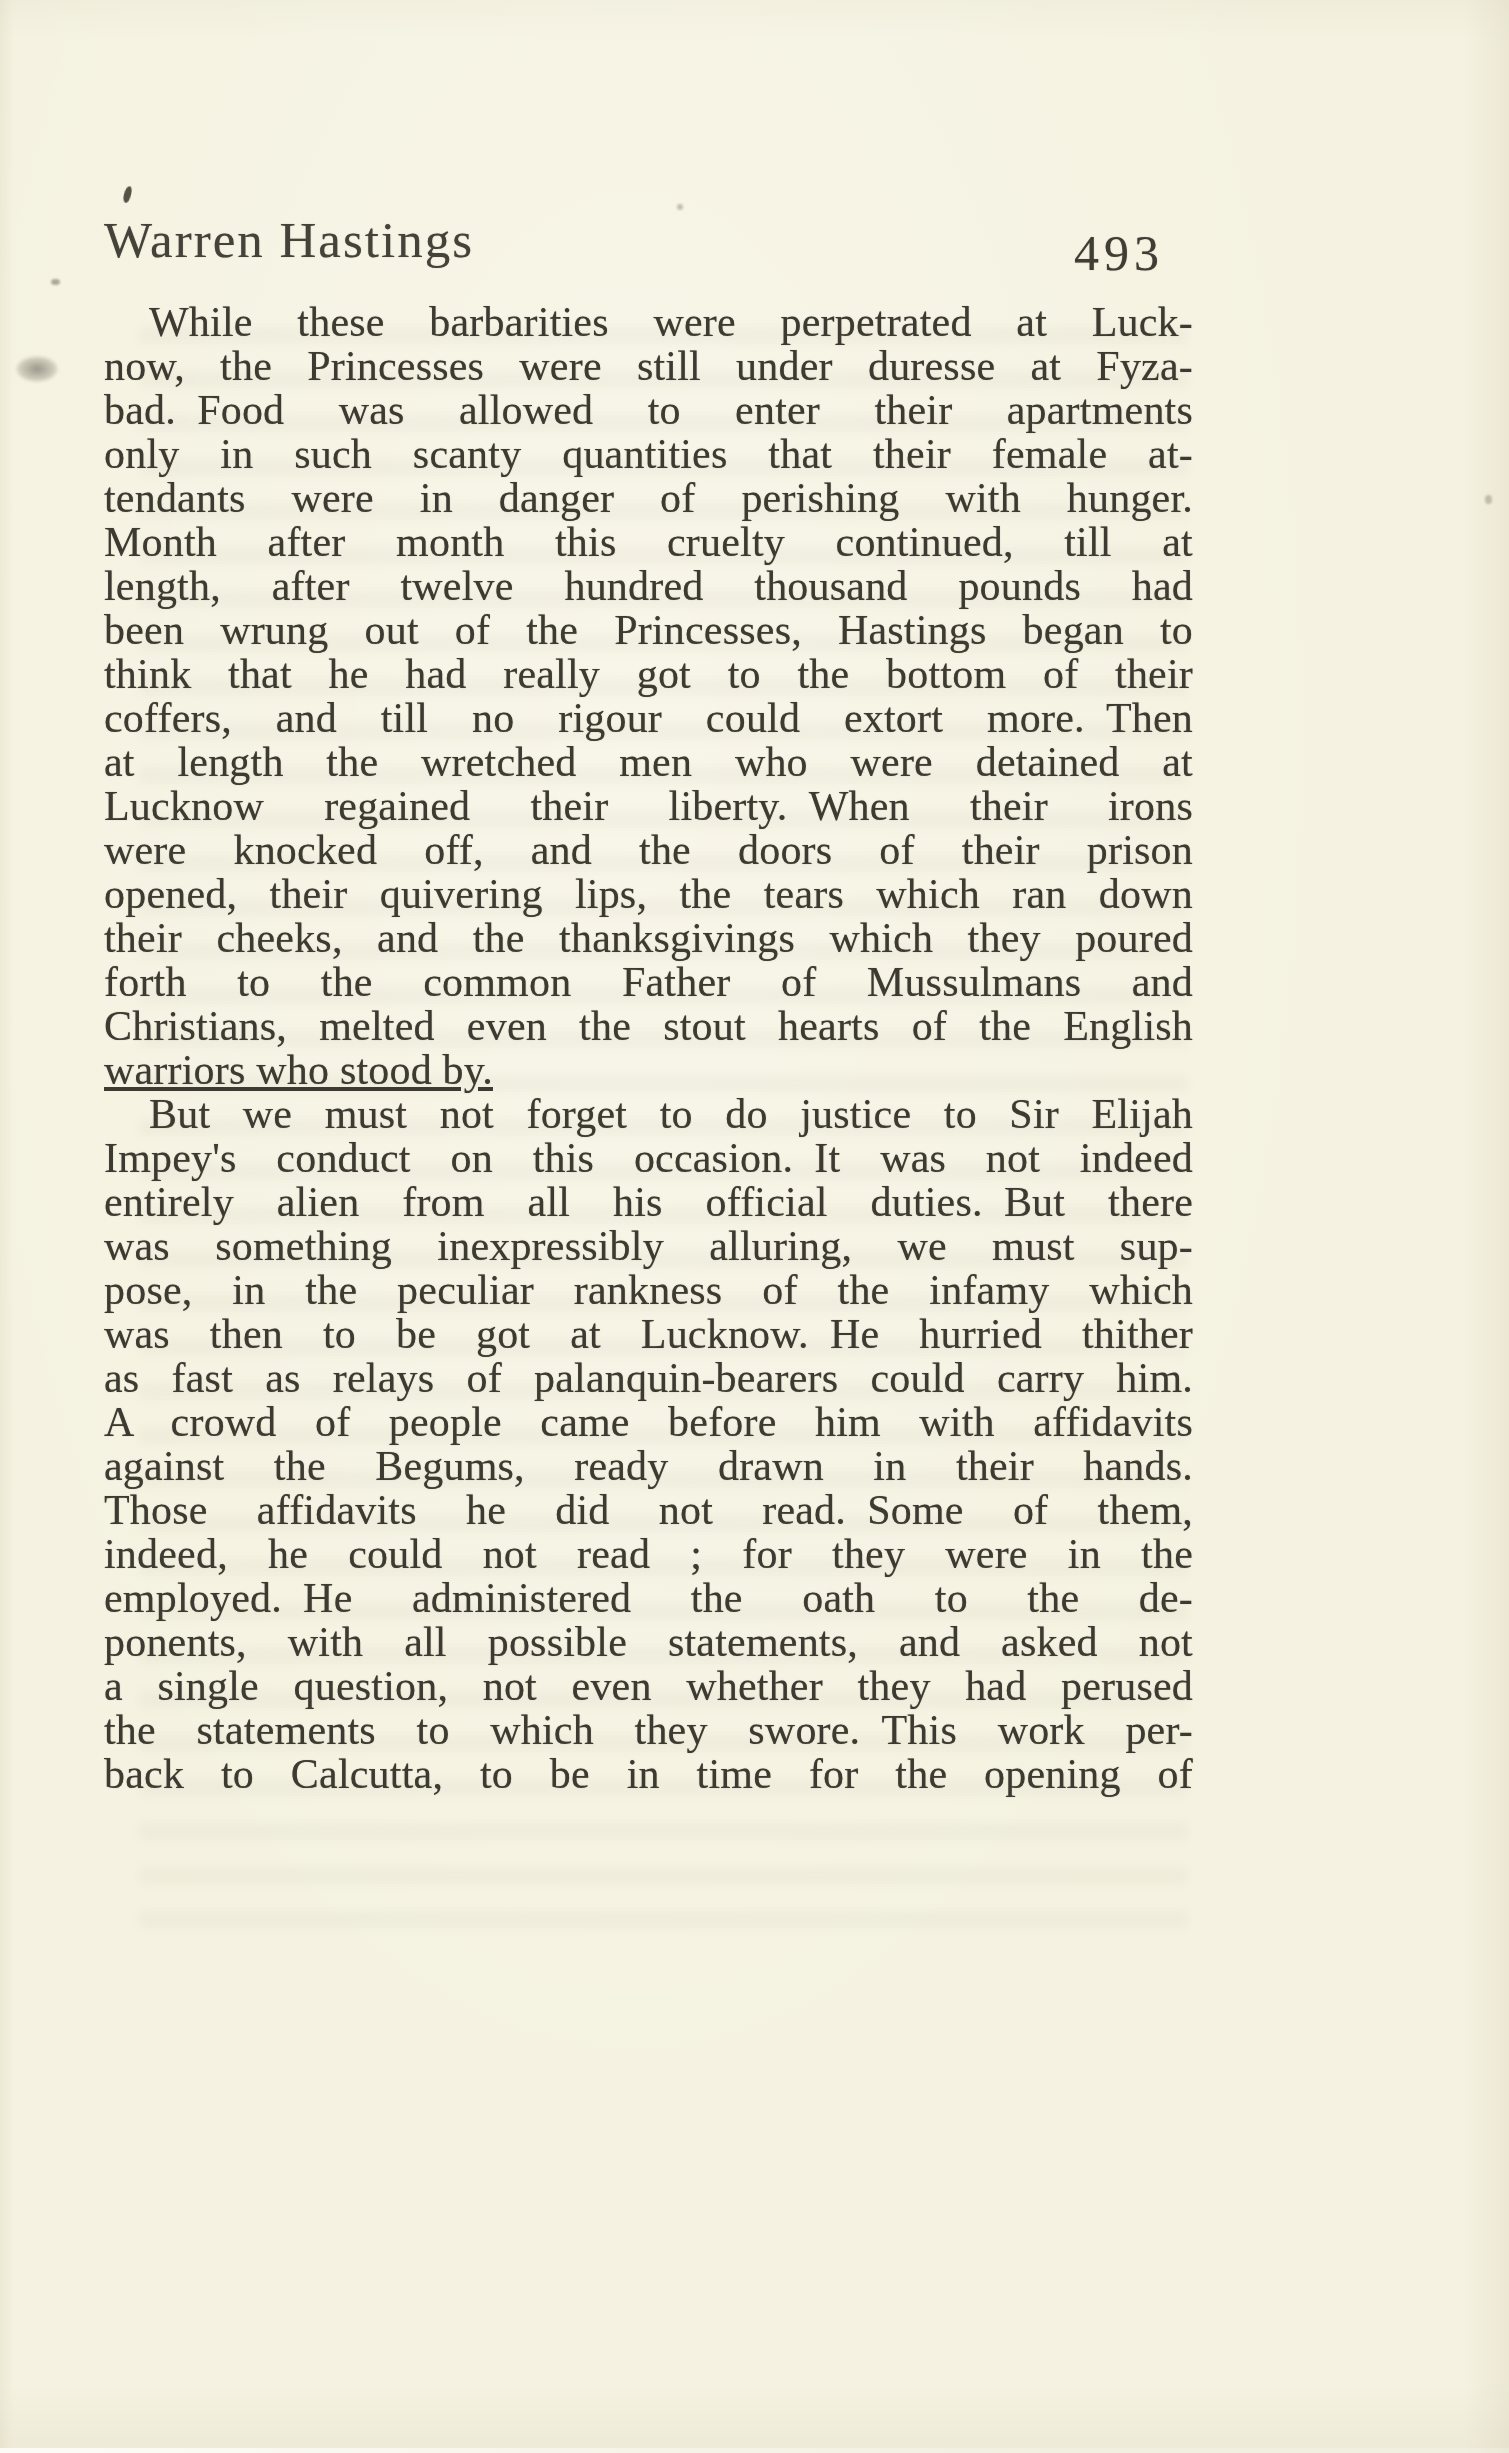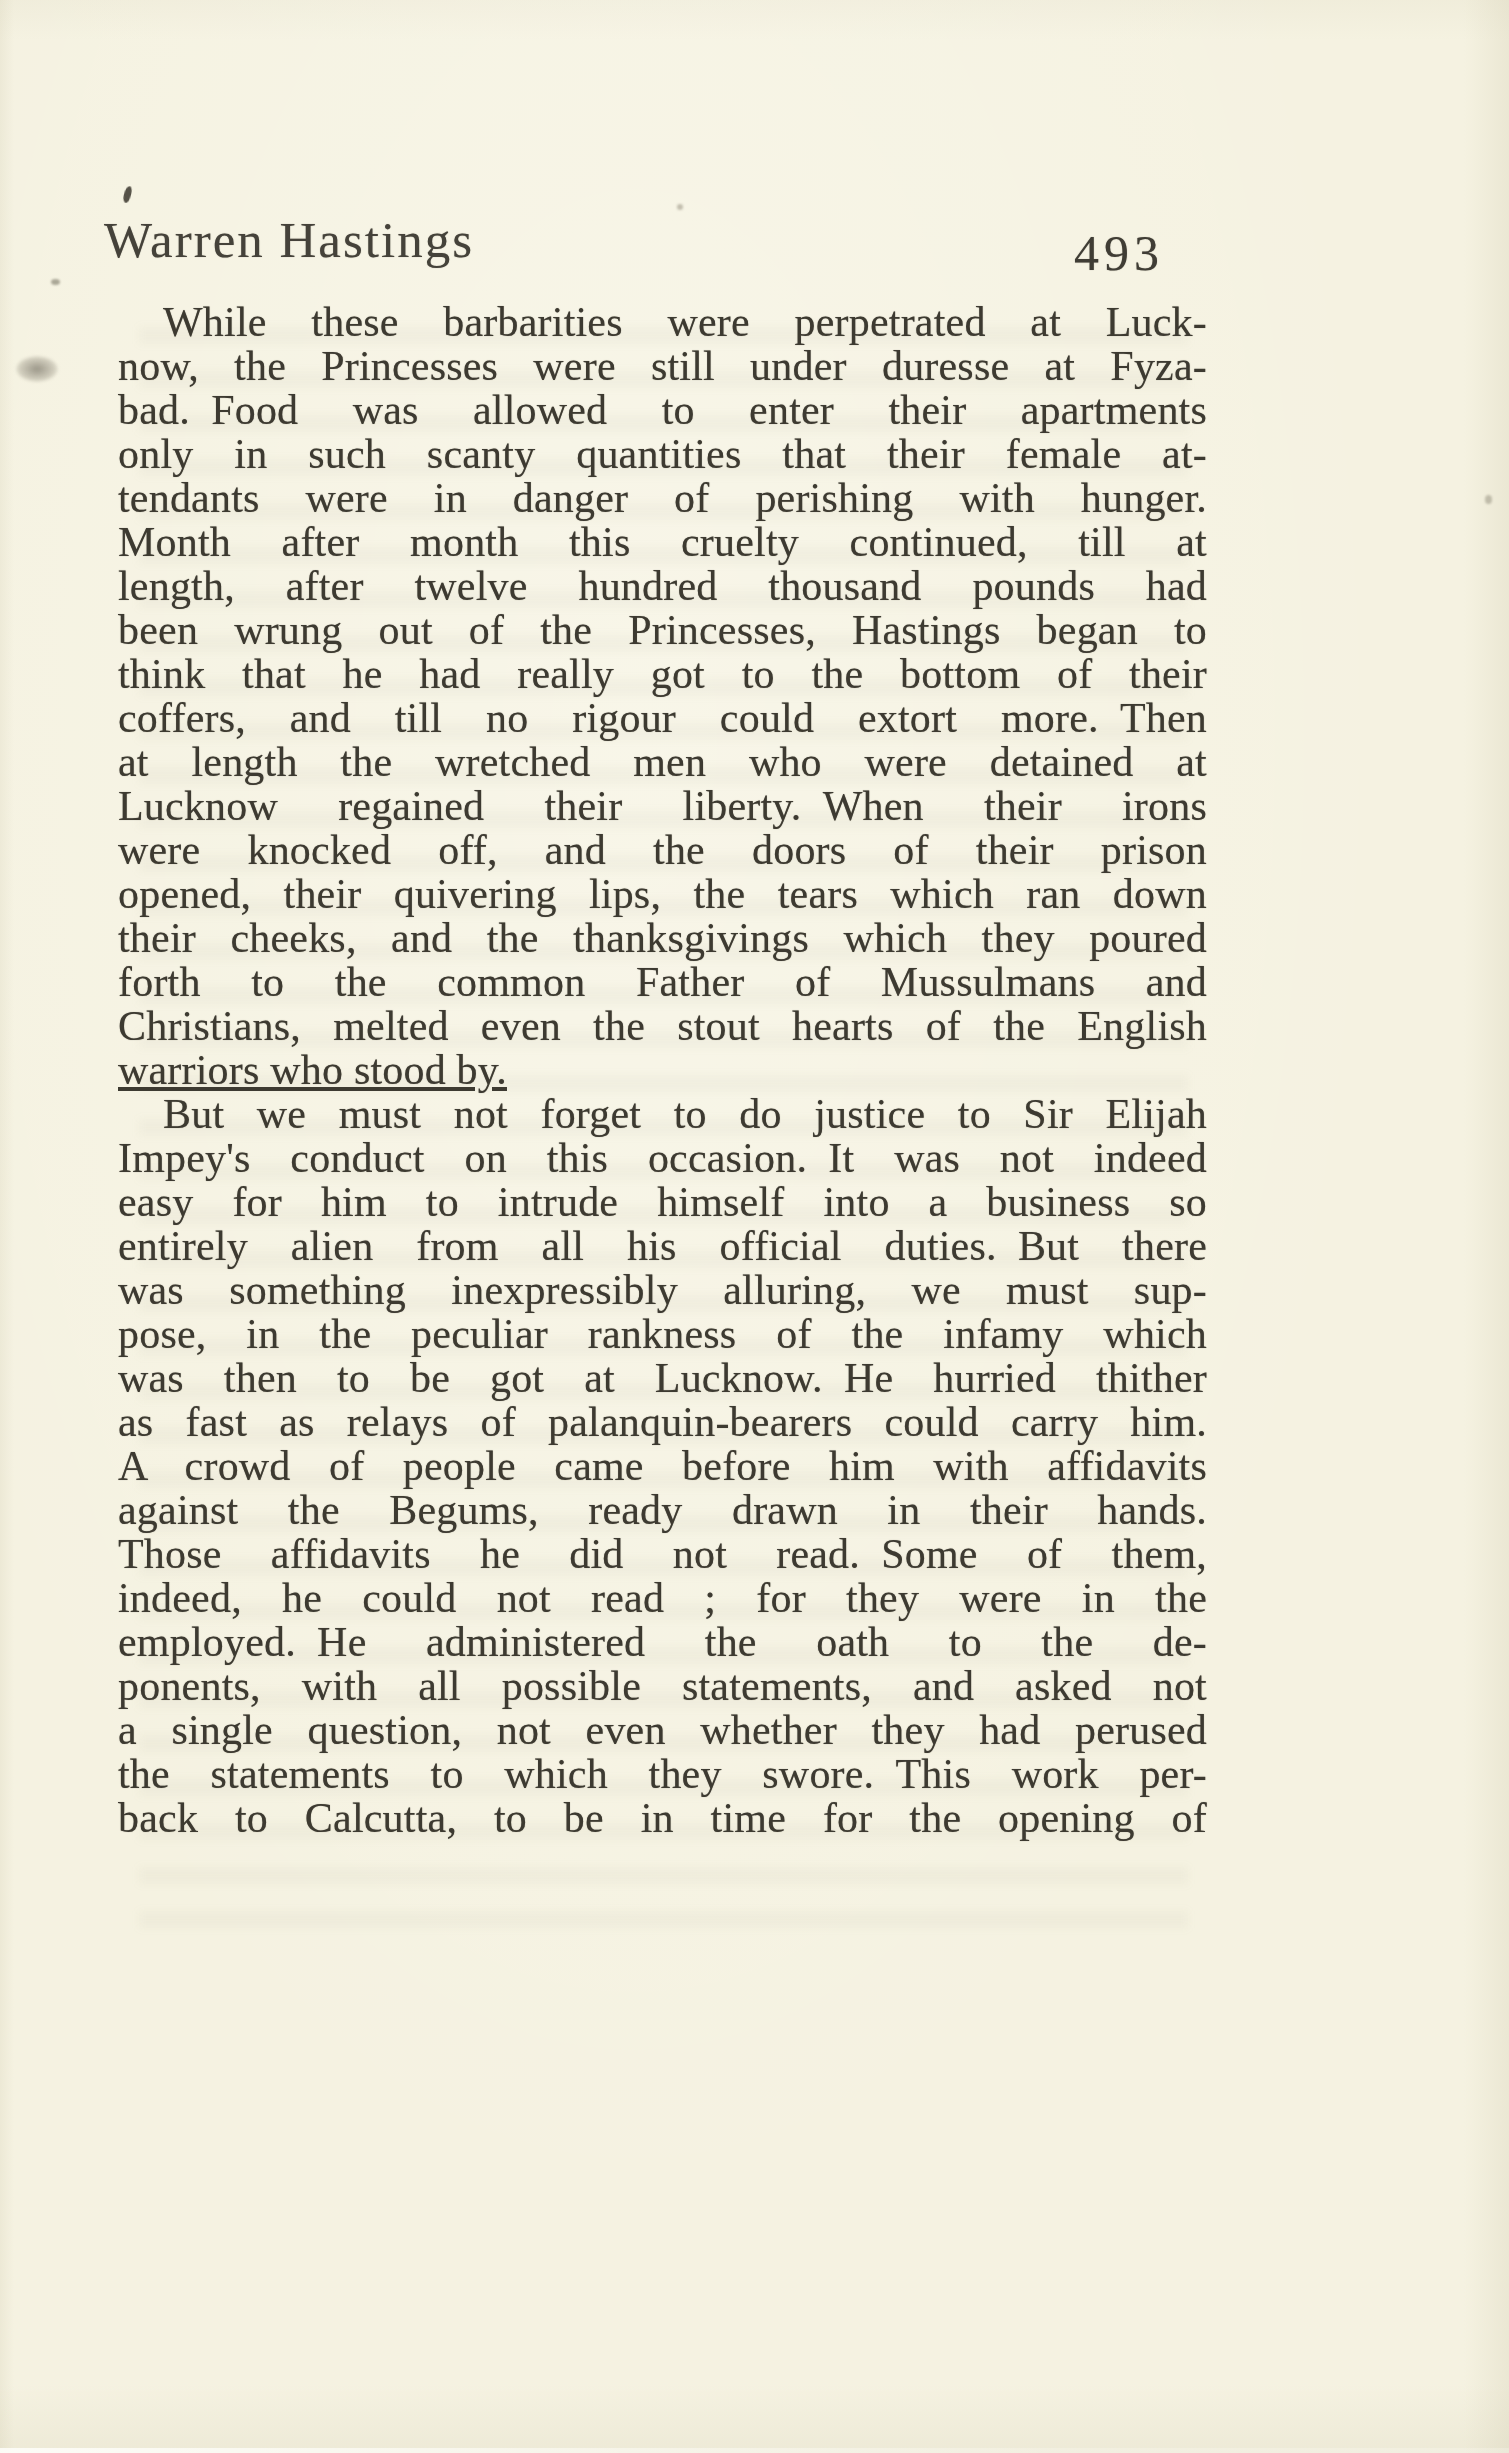--- a/index.html
+++ b/index.html
@@ -43,21 +43,20 @@
   }
   
   .text-block {
     position: absolute;
     left: 104px; top: 300px; width: 1089px;
     font-size: 42px;
     line-height: 44px;
     letter-spacing: 0.2px;
     color: #3d3a31;
     text-shadow: 0 0 0.9px rgba(58,54,44,0.55);
-    margin-left: 14px;
   }
   .paragraph { margin: 0; padding: 0; }
   .line {
     white-space: nowrap;
     text-align: justify;
     text-align-last: justify;
     height: 44px;
   }
   .line.indent { text-indent: 45px; }
   .paragraph.end-para .line:last-child {
@@ -153,21 +152,20 @@
         <div class="line">were knocked off, and the doors of their prison</div>
         <div class="line">opened, their quivering lips, the tears which ran down</div>
         <div class="line">their cheeks, and the thanksgivings which they poured</div>
         <div class="line">forth to the common Father of Mussulmans and</div>
         <div class="line">Christians, melted even the stout hearts of the English</div>
         <div class="line">warriors who stood by.</div>
       </div>
     <div class="paragraph">
         <div class="line indent">But we must not forget to do justice to Sir Elijah</div>
         <div class="line">Impey's conduct on this occasion. It was not indeed</div>
-        <div class="line">easy for him to intrude himself into a business so</div>
         <div class="line">entirely alien from all his official duties. But there</div>
         <div class="line">was something inexpressibly alluring, we must sup-</div>
         <div class="line">pose, in the peculiar rankness of the infamy which</div>
         <div class="line">was then to be got at Lucknow. He hurried thither</div>
         <div class="line">as fast as relays of palanquin-bearers could carry him.</div>
         <div class="line">A crowd of people came before him with affidavits</div>
         <div class="line">against the Begums, ready drawn in their hands.</div>
         <div class="line">Those affidavits he did not read. Some of them,</div>
         <div class="line">indeed, he could not read ; for they were in the</div>
         <div class="line">employed. He administered the oath to the de-</div>

